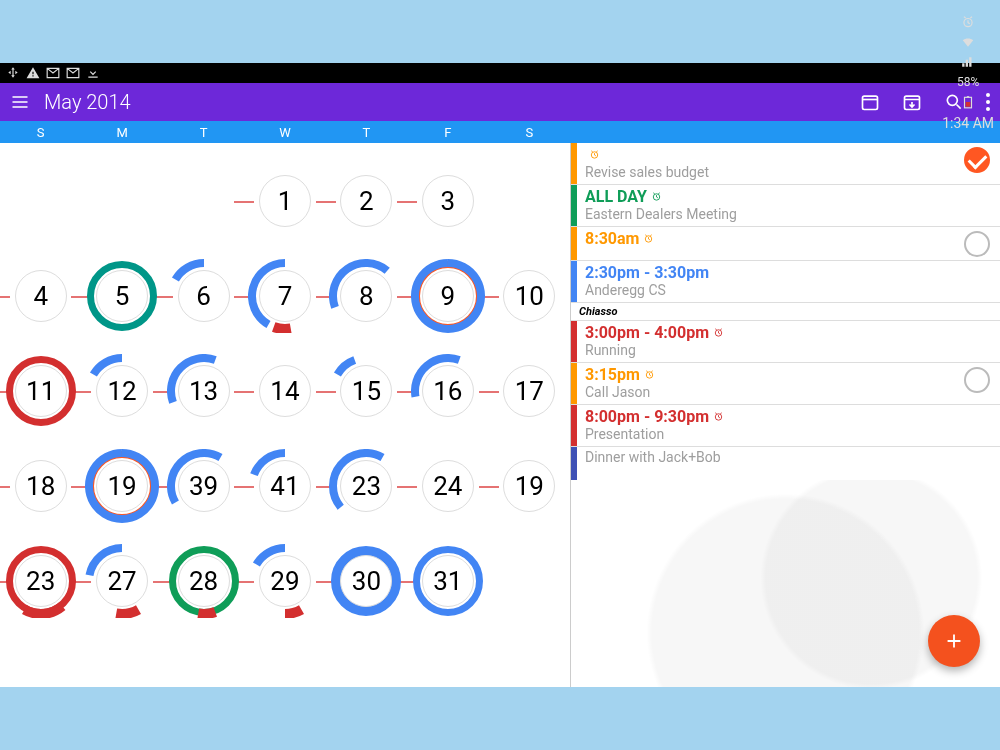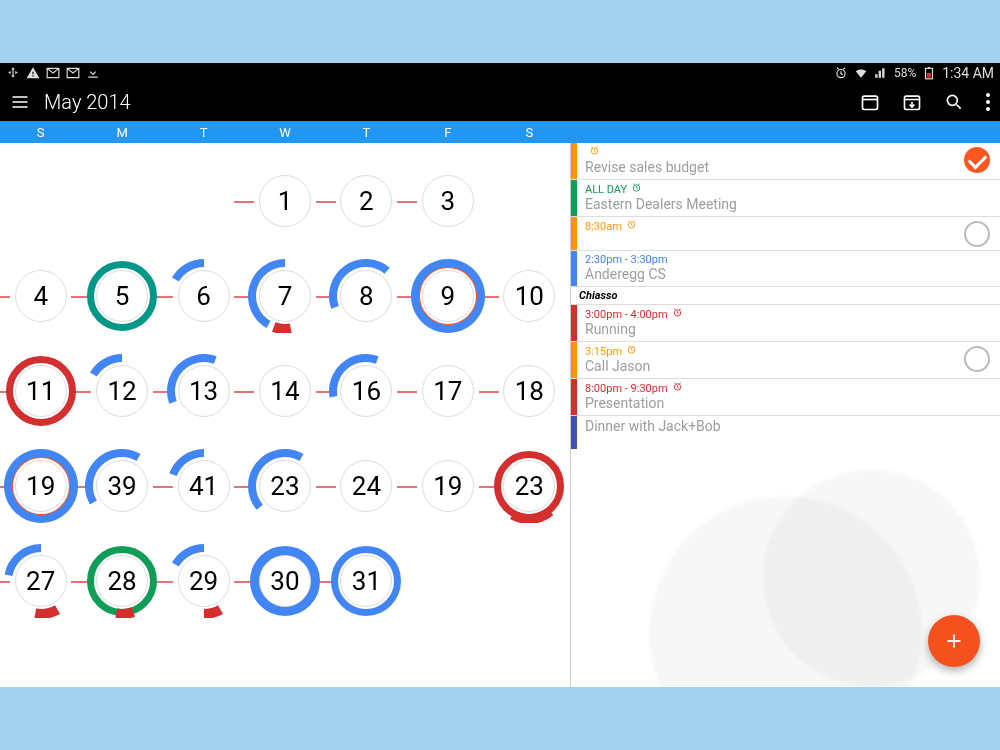--- a/index.html
+++ b/index.html
@@ -1,22 +1,22 @@
 <!DOCTYPE html>
 <html><head>
 <meta charset="utf-8">
 <style>
 * { box-sizing: border-box; margin: 0; padding: 0; }
 body { font-family: Roboto, Arial, sans-serif; background: #a3d3ef; width: 1000px; height: 750px; overflow: hidden; }
 .screen { position: absolute; top: 63px; left: 0; right: 0; bottom: 63px; background: #fff; }
 .statusbar { height: 20px; background: #000; color: #ddd; display: flex; align-items: center; padding: 0 6px; font-size: 12px; }
 .statusbar .left { display: flex; gap: 6px; align-items: center; }
-.statusbar .right { margin-left: auto; display: flex; gap: 6px; align-items: center; }
+.statusbar .right { margin-left: auto; display: flex; gap: 6px; align-items: center; flex-direction: column; }
 .statusbar svg { width: 14px; height: 14px; fill: #ddd; }
-.header { height: 38px; background: #000000; color: #fff; display: flex; align-items: center; padding: 0 10px; }
+.header { height: 38px; background: #6d28d9; color: #fff; display: flex; align-items: center; padding: 0 10px; }
 .header .title { font-size: 20px; font-weight: 300; margin-left: 14px; }
 .header .actions { margin-left: auto; display: flex; gap: 22px; align-items: center; }
 .header svg { width: 20px; height: 20px; fill: #fff; }
 .dowrow { display: flex; background: #2196f3; color: #fff; height: 22px; }
 .dowrow > div { width: calc((100% - 430px)/7); text-align: center; font-size: 13px; display:flex; align-items:center; justify-content:center; }
 .dowrow .spacer { flex: 1; }
 .main { display: flex; height: calc(100% - 80px); }
 .calgrid { width: 570px; padding: 10px 0; display: grid; grid-template-columns: repeat(7, 1fr); grid-auto-rows: 95px; }
 .cell { position: relative; display:flex; align-items:center; justify-content:center; }
 .daycircle { width: 52px; height: 52px; border-radius: 50%; background:#fff; border:1px solid #ddd; display:flex; align-items:center; justify-content:center; font-size: 26px; font-weight:400; position:relative; z-index:2; }
@@ -30,21 +30,21 @@
 .tick { position:absolute; width:20px; height:2px; background:#e57373; z-index:0; }
 .agenda { flex:1; border-left:1px solid #ccc; position:relative; overflow:hidden; }
 .agenda::before { content:""; position:absolute; inset:0; background:
   radial-gradient(circle at 70% 80%, rgba(0,0,0,0.03) 0 20%, transparent 21%),
   radial-gradient(circle at 50% 90%, rgba(0,0,0,0.03) 0 25%, transparent 26%);
   pointer-events:none; }
 .eventrow { display:flex; border-top:1px solid #ddd; min-height:34px; position:relative; background:#fff; cursor:pointer; }
 .eventrow:first-child { border-top:none; }
 .colorbar { width:6px; flex-shrink:0; }
 .evbody { padding:2px 8px 4px; flex:1; }
-.evtime { font-size:11px; font-weight:400; }
+.evtime { font-size:16px; font-weight:700; }
 .evtitle { font-size:14px; color:#9e9e9e; }
 .alarm { display:inline-block; margin-left:4px; }
 .alarm svg { width:11px; height:11px; }
 .check { width:26px; height:26px; border-radius:50%; border:2px solid #bbb; margin:4px 10px 0 0; flex-shrink:0; }
 .check.done { background:#ff5722; border-color:#ff5722; position:relative; }
 .check.done::after { content:""; position:absolute; left:6px; top:2px; width:8px; height:14px; border:solid #fff; border-width:0 3px 3px 0; transform:rotate(45deg); }
 .section { font-size:11px; font-style:italic; font-weight:700; padding:2px 8px; background:#fff; border-top:1px solid #ddd; }
 .fab { position:absolute; right:20px; bottom:20px; width:52px; height:52px; border-radius:50%; background:#f4511e; box-shadow:0 4px 8px rgba(0,0,0,0.3); display:flex; align-items:center; justify-content:center; cursor:pointer; z-index:5; }
 .fab svg { width:22px; height:22px; fill:#fff; }
 .dots { display:flex; flex-direction:column; gap:3px; }
@@ -213,20 +213,27 @@
           </svg>
           <div class="daycircle">13</div>
         </div>
         <div class="cell">
           <div class="tick" style="left: -10px; top: 50%;"></div>
           <div class="daycircle">14</div>
         </div>
         <div class="cell">
           <div class="tick" style="left: -10px; top: 50%;"></div>
           <svg class="arc" viewBox="0 0 74 74">
+            <path d="M 8.421161675113527 20.499999999999996 A 33 33 0 0 1 25.713335270252912 5.9901435140650285" stroke="#4285f4" stroke-width="8" fill="none" stroke-linecap="butt"></path>
+          </svg>
+          <div class="daycircle">15</div>
+        </div>
+        <div class="cell">
+          <div class="tick" style="left: -10px; top: 50%;"></div>
+          <svg class="arc" viewBox="0 0 74 74">
             <path d="M 4.501344150597134 42.730389863008696 A 33 33 0 0 1 48.286664729747045 5.990143514065018" stroke="#4285f4" stroke-width="8" fill="none" stroke-linecap="butt"></path>
           </svg>
           <div class="daycircle">16</div>
         </div>
         <div class="cell">
           <div class="tick" style="left: -10px; top: 50%;"></div>
           <div class="daycircle">17</div>
         </div>
         <div class="cell">
           <div class="tick" style="left: -10px; top: 50%;"></div>

